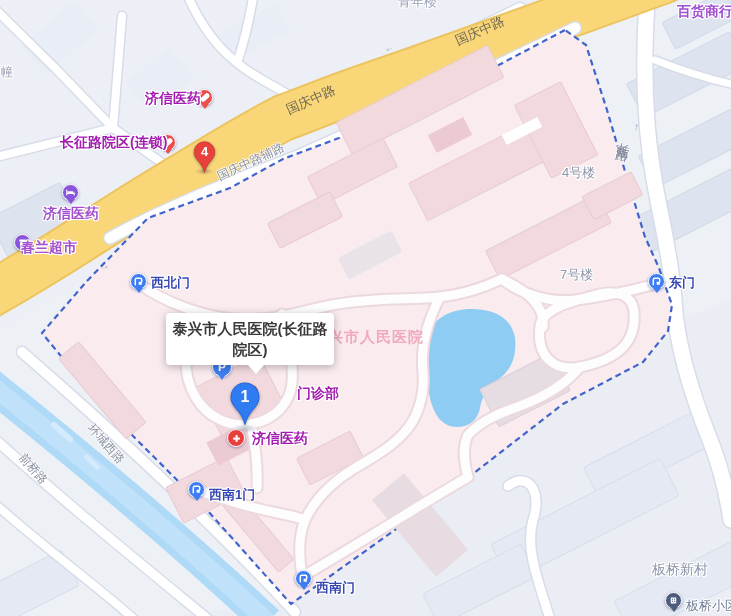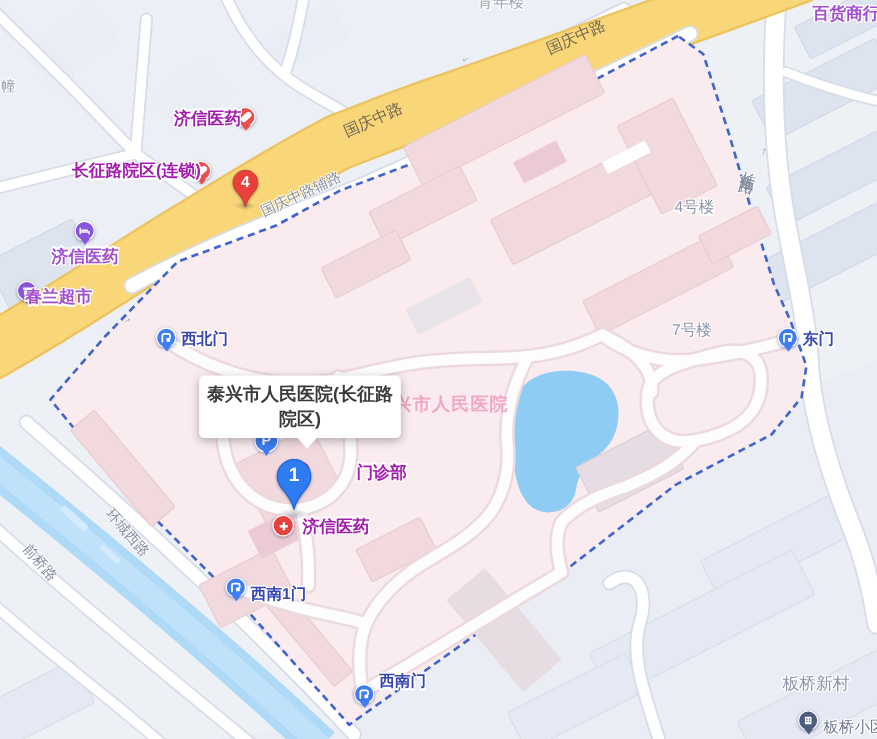--- a/index.html
+++ b/index.html
@@ -352,21 +352,21 @@
     </svg>
   </span>
   <span class="lbl gate-label" style="left:209px;top:486px;">西南1门</span>
 
   <span class="gate" style="left:295px;top:570px;">
     <svg width="11" height="11" viewBox="0 0 12 12">
       <path d="M2.5 9.5 V4 Q2.5 2.5 4 2.5 H8 Q9.5 2.5 9.5 4 V6" fill="none" stroke="#fff" stroke-width="1.6" stroke-linecap="round"></path>
       <rect x="6.2" y="6.2" width="3.4" height="3.4" rx="0.6" fill="#fff"></rect>
     </svg>
   </span>
-  <span class="lbl gate-label" style="left:316px;top:559px;">西南门</span>
+  <span class="lbl gate-label" style="left:316px;top:579px;">西南门</span>
 
   <span class="mini-icon" style="left:245px;top:385px;"></span>
   <span class="lbl poi-pink" style="left:261px;top:385px;margin-left:36px;">门诊部</span>
 
   <span class="pin pin-redcircle" style="left:227px;top:429px;width:18px;height:18px;">
     <svg width="11" height="11" viewBox="0 0 12 12">
       <rect x="5" y="2.3" width="2.2" height="7.4" fill="#fff"></rect>
       <rect x="2.3" y="5" width="7.4" height="2.2" fill="#fff"></rect>
     </svg>
   </span>

